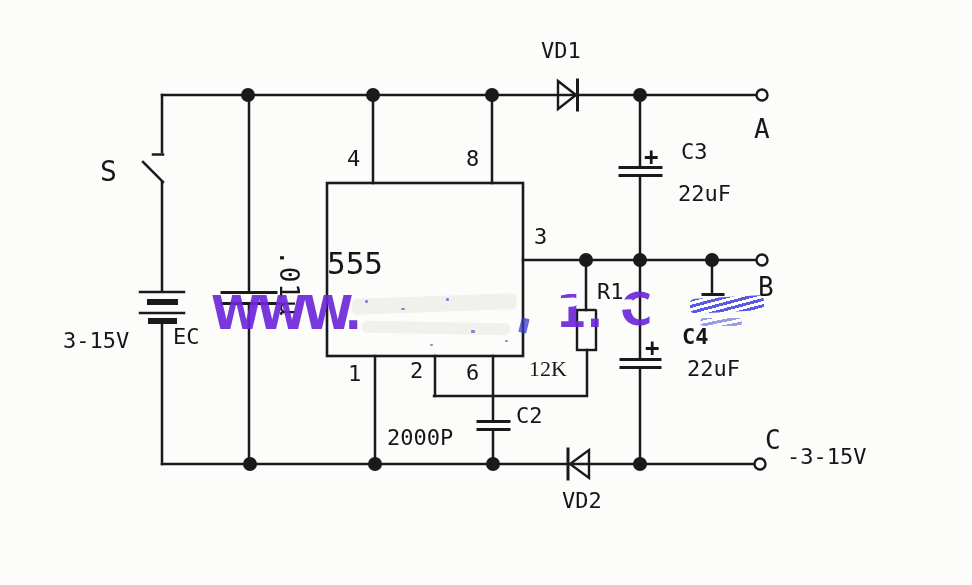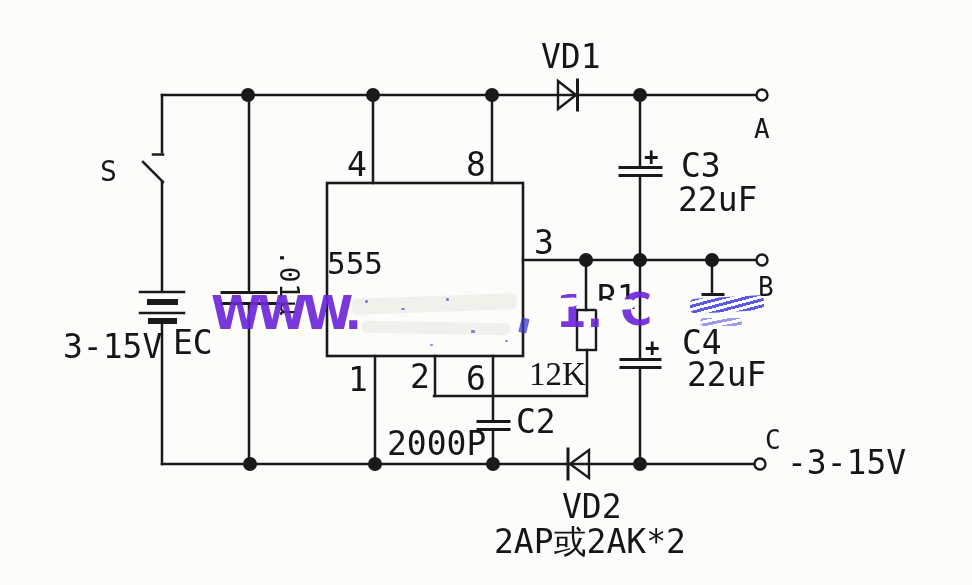--- a/index.html
+++ b/index.html
@@ -8,21 +8,21 @@
     width:972px;height:585px;
     background:#fcfdfa;
     overflow:hidden;
     font-family:"DejaVu Sans Mono","Liberation Mono",monospace;
     color:#161616;
   }
   #wiring{position:absolute;left:0;top:0;}
   .lbl{
     position:absolute;
     line-height:1;
-    font-size:33px;
+    font-size:22px;
     white-space:nowrap;
     color:#161616;
   }
   .big{font-size:31px;}
   .ic-label{
     left:327px;top:248px;width:196px;
   }
   .vert{
     writing-mode:vertical-rl;
     font-size:26px;
@@ -162,34 +162,33 @@
   <div class="lbl" style="left:347px;top:148px;">4</div>
   <div class="lbl" style="left:466px;top:148px;">8</div>
   <div class="lbl" style="left:534px;top:226px;">3</div>
   <div class="lbl" style="left:348px;top:363px;">1</div>
   <div class="lbl" style="left:410px;top:360px;">2</div>
   <div class="lbl" style="left:466px;top:362px;">6</div>
   <div class="lbl big ic-label">555</div>
 
   <div class="lbl" style="left:541px;top:40px;">VD1</div>
   <div class="lbl" style="left:562px;top:490px;">VD2</div>
-  <div class="lbl" style="left:494px;top:525px;">2AP或2AK*2</div>
 
   <div class="lbl" style="left:597px;top:281px;">R1</div>
   <div class="lbl" style="left:529px;top:358px;font-family:Liberation Serif, serif;">12K</div>
 
   <div class="lbl" style="left:387px;top:427px;">2000P</div>
   <div class="lbl" style="left:516px;top:405px;">C2</div>
 
   <div class="lbl plus" style="left:644px;top:145px;">+</div>
-  <div class="lbl" style="left:681px;top:149px;">C3</div>
+  <div class="lbl" style="left:681px;top:141px;">C3</div>
   <div class="lbl" style="left:678px;top:183px;">22uF</div>
 
   <div class="lbl plus" style="left:645px;top:336px;">+</div>
-  <div class="lbl" style="left:682px;top:326px;">C4</div>
+  <div class="lbl" style="left:682px;top:326px;font-weight:bold;">C4</div>
   <div class="lbl" style="left:687px;top:358px;">22uF</div>
 
   <div class="lbl" style="left:754px;top:116px;font-size:26px;">A</div>
   <div class="lbl" style="left:758px;top:274px;font-size:26px;">B</div>
   <div class="lbl" style="left:765px;top:427px;font-size:26px;">C</div>
   <div class="lbl" style="left:787px;top:446px;">-3-15V</div>
 
   <div class="wm wm-www">WWW.</div>
   <div class="wm wm-f1">1.</div>
   <div class="wm wm-f2">C</div>

